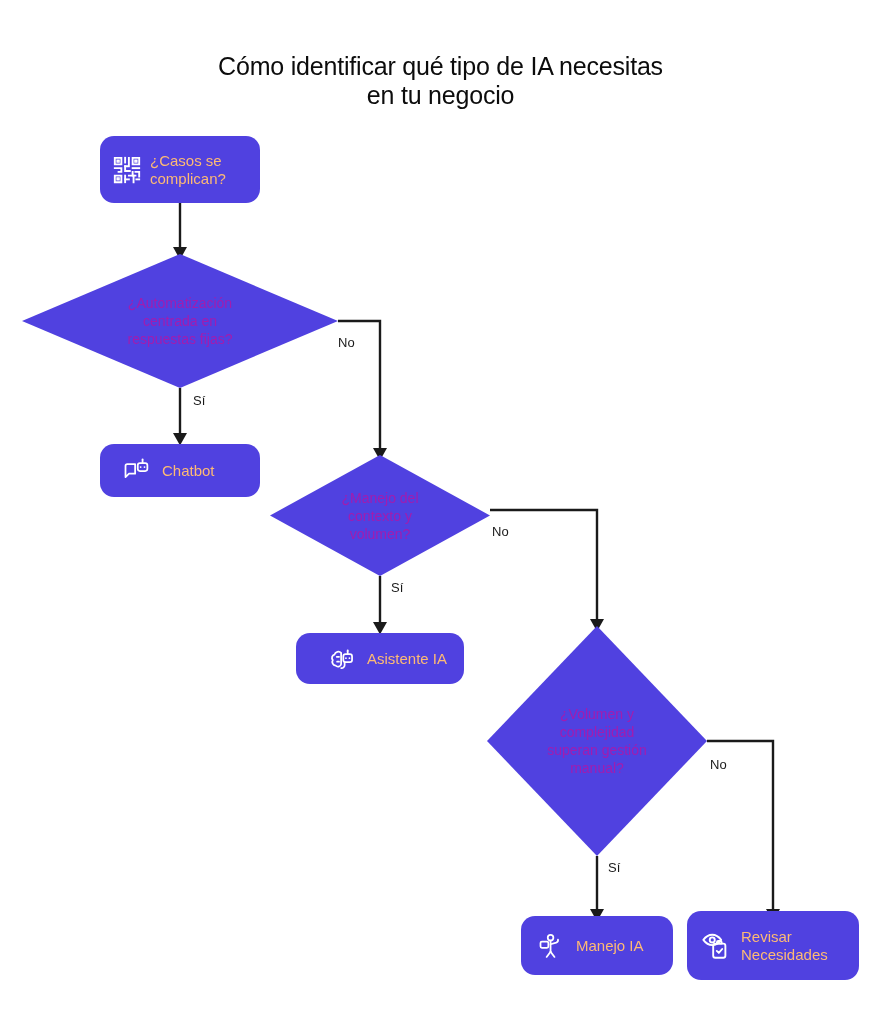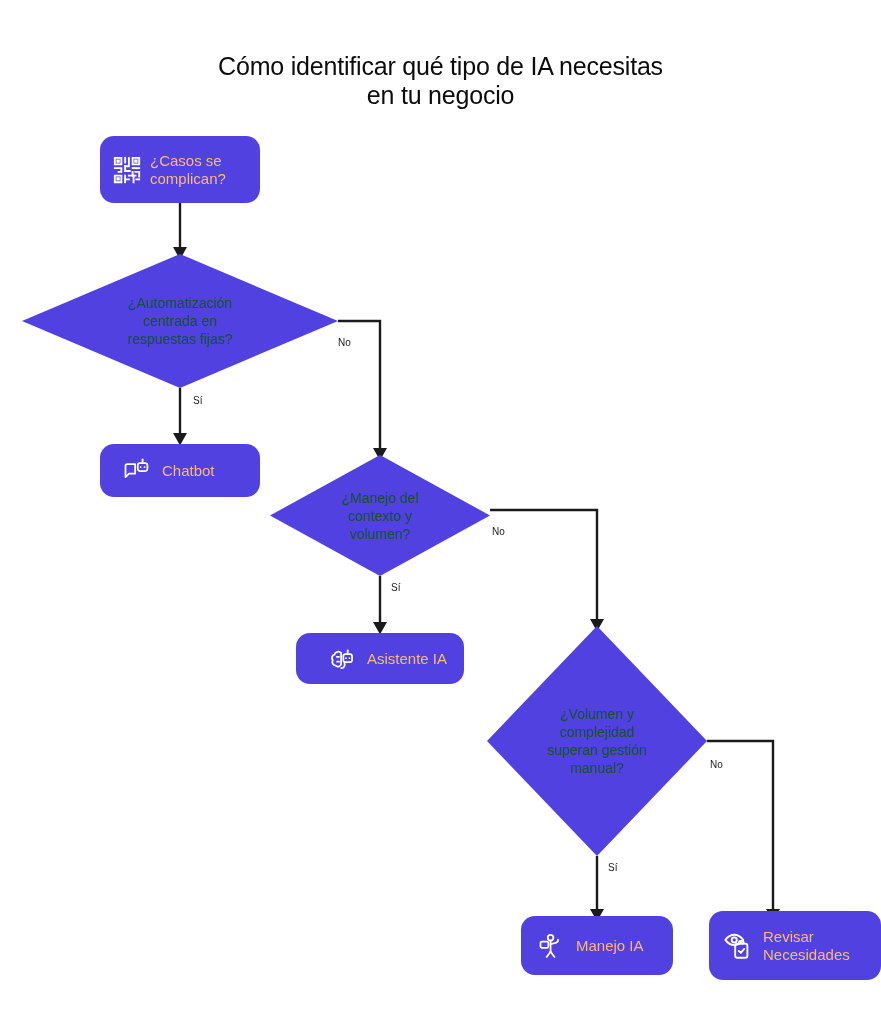--- a/index.html
+++ b/index.html
@@ -71,33 +71,33 @@
     width: 100%;
     height: 100%;
     background: #5041E0;
     clip-path: polygon(50% 0%, 100% 50%, 50% 100%, 0% 50%);
   }
   .decision .dtext {
     position: absolute;
     left: 0;
     width: 100%;
     text-align: center;
-    color: #14532d;
+    color: #a21caf;
     font-size: 14px;
     line-height: 18px;
     white-space: pre-line;
     top: 50%;
     transform: translateY(-50%);
   }
 
   
   .edge-label {
     position: absolute;
     color: #1a1a1a;
-    font-size: 10px;
+    font-size: 13px;
     line-height: 15px;
     white-space: nowrap;
   }
 
   
   #edges {
     position: absolute;
     left: 0; top: 0;
     width: 881px;
     height: 1024px;
@@ -232,21 +232,21 @@
         <path d="M15.5 10.5 v12"></path>
         <path d="M15.5 22.5 l-4.5 6"></path>
         <path d="M15.5 22.5 l4.5 6"></path>
         <path d="M15.5 14 l6.5 -1.8 a3 3 0 0 0 2 -3.4"></path>
         <rect x="4" y="11" width="9" height="7" rx="1.6"></rect>
       </svg>
     </span>
     <span class="node-label">Manejo IA</span>
   </div>
 
-  <div class="node" style="left:687px; top:911px; width:172px; height:69px; padding-left:14px; gap:10px;margin-left:22px;">
+  <div class="node" style="left:687px; top:911px; width:172px; height:69px; padding-left:14px; gap:10px;">
     <span class="icon">
       <svg width="30" height="30" viewBox="0 0 32 32" fill="none" stroke="#ffffff" stroke-width="2" stroke-linecap="round" stroke-linejoin="round">
         <path d="M2.5 9.5 s4-5.5 9.5-5.5 s9.5 5.5 9.5 5.5 s-4 5.5 -9.5 5.5 s-9.5 -5.5 -9.5 -5.5 z"></path>
         <circle cx="12" cy="9.5" r="2.7"></circle>
         <rect x="13" y="13.5" width="13" height="15" rx="2.2"></rect>
         <path d="M17 13.5 v-1.6 a1.3 1.3 0 0 1 1.3 -1.3 h2.4 a1.3 1.3 0 0 1 1.3 1.3 v1.6 z"></path>
         <path d="M16.8 21.2 l2.2 2.2 l3.6 -4.2"></path>
       </svg>
     </span>
     <span class="node-label">Revisar

